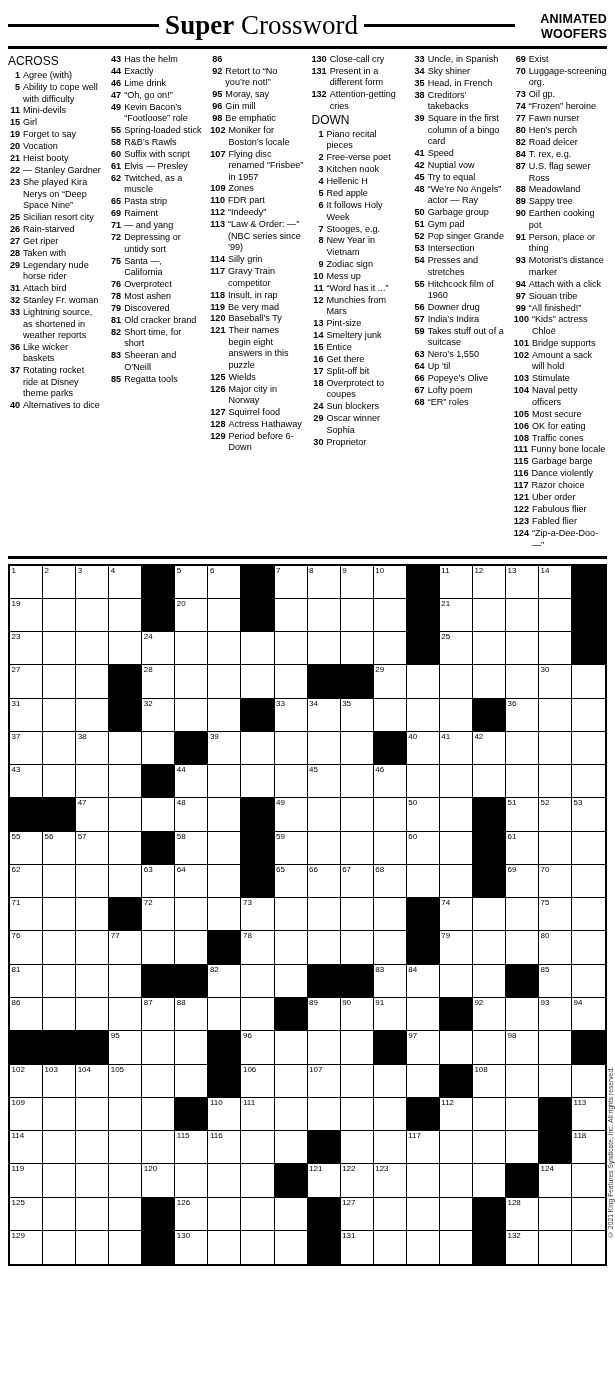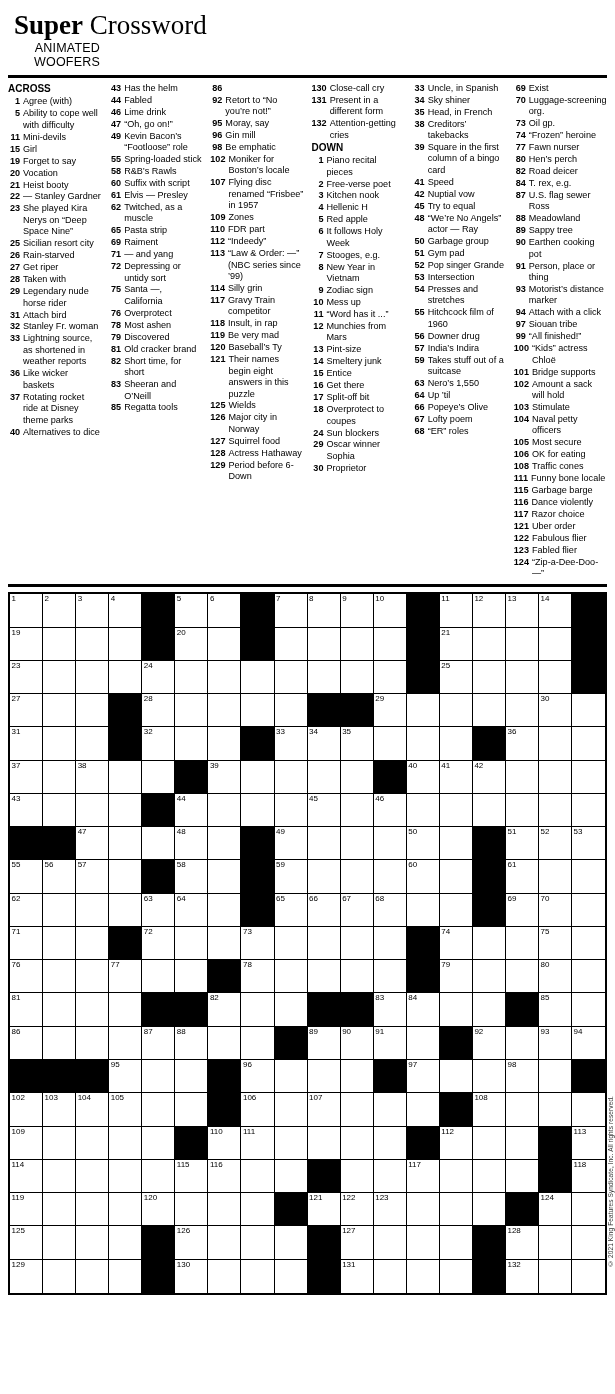--- a/index.html
+++ b/index.html
@@ -7,42 +7,41 @@
   body {
     width: 615px;
     font-family: "Liberation Sans", sans-serif;
     background: #ffffff;
     color: #000000;
   }
   .page { width:615px; padding: 10px 8px 6px 8px; position:relative; }
 
   
   .header {
-    display:flex; align-items:flex-start; justify-content:space-between;
+    display:flex; align-items:flex-end; justify-content:space-between;
     padding-bottom: 2px;
-    flex-direction: column;
   }
   .title-wrap { flex:1; display:flex; align-items:center; gap:6px; }
   .rule { height:3px; background:#000; flex:1; }
   .title { font-family:"Liberation Serif", serif; font-size:27px; white-space:nowrap; }
   .title b { font-weight:bold; }
   .title span.light { font-weight:normal; }
   .puz-name {
-    font-size:12.5px; font-weight:normal; text-align:right; line-height:1.15;
+    font-size:12.5px; font-weight:bold; text-align:right; line-height:1.15;
     width:92px; padding-left:4px; letter-spacing:0.2px;
   }
   .hr-thick { height:3px; background:#000; margin-top:3px; }
 
   
   .clues {
     display:flex; gap:8px; padding-top:5px; padding-bottom:4px;
     border-bottom:3px solid #000; margin-bottom:5px;
   }
   .col { width:calc((100% - 40px)/6); font-size:9.1px; line-height:1.26; }
-  .sect-head { font-weight:bold; font-size:10px; margin-bottom:1px; }
+  .sect-head { font-weight:normal; font-size:12px; margin-bottom:1px; }
   .clue { display:flex; margin-bottom:0.5px; }
   .cnum { font-weight:bold; min-width:15px; text-align:right; padding-right:3px; flex:0 0 auto; }
   .ctext { flex:1; }
 
   
   .grid { border:2px solid #000; width:599px; margin:0 auto; }
   .grow { display:flex; }
   .cell {
     width:33.27px; height:33.27px; border-right:1px solid #000; border-bottom:1px solid #000;
     position:relative; background:#fff;
@@ -162,21 +161,21 @@
           <span class="ctext">Alternatives to dice</span>
         </div>
       </div>
     <div class="col">
         <div class="clue">
           <span class="cnum">43</span>
           <span class="ctext">Has the helm</span>
         </div>
         <div class="clue">
           <span class="cnum">44</span>
-          <span class="ctext">Fabled</span>
+          <span class="ctext">Exactly</span>
         </div>
         <div class="clue">
           <span class="cnum">46</span>
           <span class="ctext">Lime drink</span>
         </div>
         <div class="clue">
           <span class="cnum">47</span>
           <span class="ctext">“Oh, go on!”</span>
         </div>
         <div class="clue">

